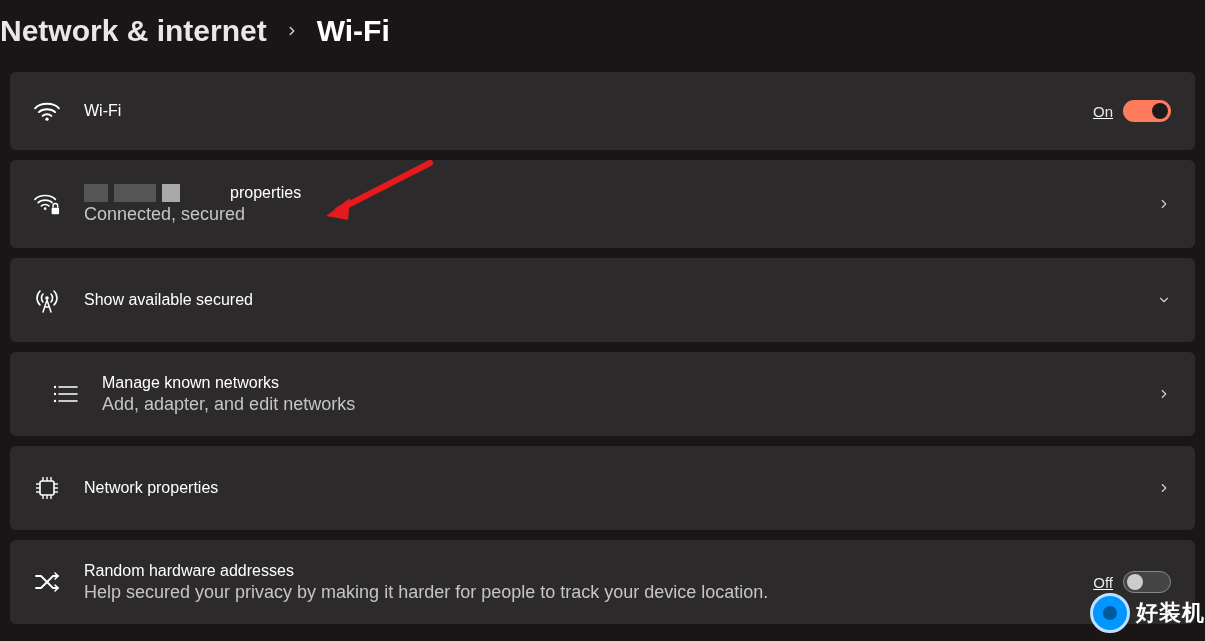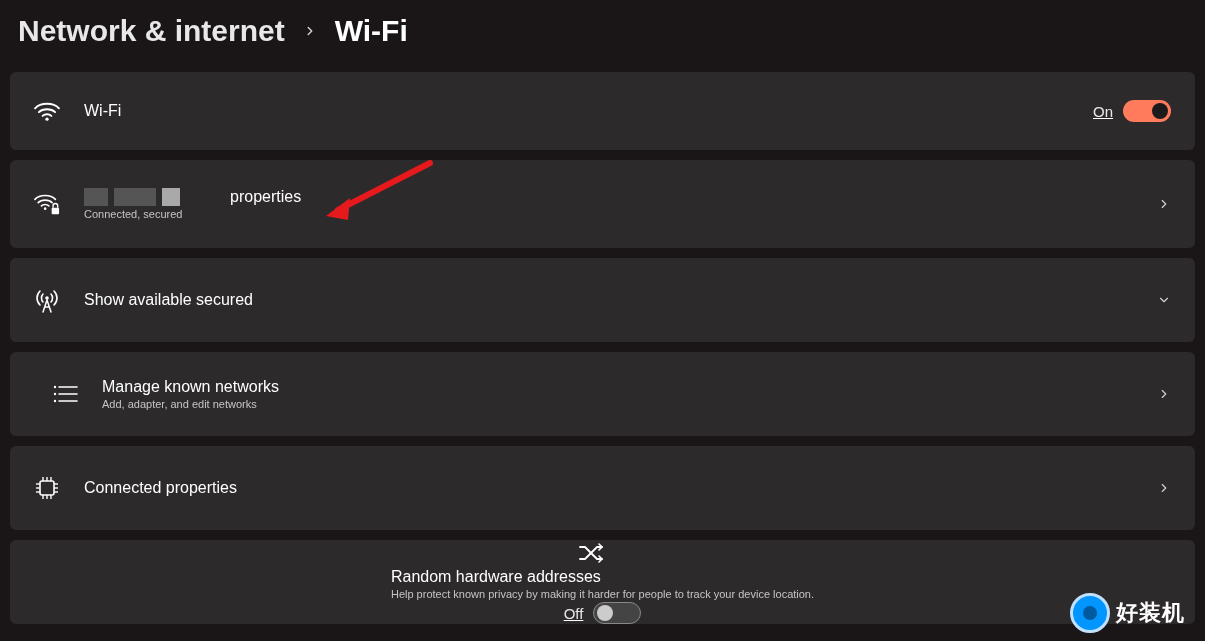--- a/index.html
+++ b/index.html
@@ -10,21 +10,21 @@
     body {
       width: 1205px;
       height: 641px;
       background: #1a1617;
       font-family: 'Segoe UI', -apple-system, sans-serif;
       color: #ffffff;
       overflow: hidden;
       position: relative;
     }
     .breadcrumb {
-      padding: 14px 18px 24px;
+      padding: 14px 0 24px;
       display: flex;
       align-items: center;
       gap: 18px;
     }
     .breadcrumb-parent {
       font-size: 30px;
       font-weight: 600;
       color: #e8e8e8;
       cursor: pointer;
     }
@@ -65,21 +65,21 @@
       display: flex;
       flex-direction: column;
       justify-content: center;
     }
     .card-title {
       font-size: 16px;
       font-weight: 400;
       color: #ffffff;
     }
     .card-sub {
-      font-size: 11px;
+      font-size: 18px;
       color: #c5c5c5;
       margin-top: 2px;
     }
     .card-trailing {
       display: flex;
       align-items: center;
       gap: 12px;
       text-decoration: underline;
     }
     .toggle {
@@ -145,21 +145,21 @@
     .redact4 { width: 38px; }
     .annotation-arrow {
       position: absolute;
       left: 320px;
       top: 158px;
       pointer-events: none;
       z-index: 10;
     }
     .watermark {
       position: absolute;
-      right: 20px;
+      right: 0;
       bottom: 8px;
       display: flex;
       align-items: center;
       gap: 6px;
       z-index: 20;
     }
     .watermark-ring {
       width: 40px;
       height: 40px;
       border-radius: 50%;
@@ -307,43 +307,43 @@
         <line x1="17" y1="20" x2="17" y2="24" stroke="#fff" stroke-width="1.4"></line>
         <line x1="2" y1="9" x2="6" y2="9" stroke="#fff" stroke-width="1.4"></line>
         <line x1="2" y1="13" x2="6" y2="13" stroke="#fff" stroke-width="1.4"></line>
         <line x1="2" y1="17" x2="6" y2="17" stroke="#fff" stroke-width="1.4"></line>
         <line x1="20" y1="9" x2="24" y2="9" stroke="#fff" stroke-width="1.4"></line>
         <line x1="20" y1="13" x2="24" y2="13" stroke="#fff" stroke-width="1.4"></line>
         <line x1="20" y1="17" x2="24" y2="17" stroke="#fff" stroke-width="1.4"></line>
       </svg>
     </div>
     <div class="card-body">
-      <div class="card-title">Connected properties</div>
+      <div class="card-title">Network properties</div>
     </div>
     <div class="card-trailing">
       <div class="chevron">
         <svg width="14" height="14" viewBox="0 0 24 24" fill="none">
             <path d="M9 6l6 6-6 6" stroke="#d0d0d0" stroke-width="2" stroke-linecap="round" stroke-linejoin="round"></path>
           </svg>
       </div>
     </div>
   </div>
 
-  <div class="card" style="min-height:84px;flex-direction:column;">
+  <div class="card" style="min-height:84px;">
     <div class="card-icon">
       <svg width="26" height="22" viewBox="0 0 26 22" fill="none">
         <path d="M2 5 L7 5 L19 17 L24 17" stroke="#fff" stroke-width="1.8" stroke-linecap="round" stroke-linejoin="round"></path>
         <path d="M2 17 L7 17 L19 5 L24 5" stroke="#fff" stroke-width="1.8" stroke-linecap="round" stroke-linejoin="round"></path>
         <path d="M21 2 L24 5 L21 8" stroke="#fff" stroke-width="1.6" stroke-linecap="round" stroke-linejoin="round" fill="none"></path>
         <path d="M21 14 L24 17 L21 20" stroke="#fff" stroke-width="1.6" stroke-linecap="round" stroke-linejoin="round" fill="none"></path>
       </svg>
     </div>
     <div class="card-body">
       <div class="card-title">Random hardware addresses</div>
-      <div class="card-sub">Help protect known privacy by making it harder for people to track your device location.</div>
+      <div class="card-sub">Help secured your privacy by making it harder for people to track your device location.</div>
     </div>
     <div class="card-trailing toggle">
       <span class="toggle-label">Off</span>
       <div class="toggle-switch off">
         <div class="toggle-knob"></div>
       </div>
     </div>
   </div>
 
 </div>

